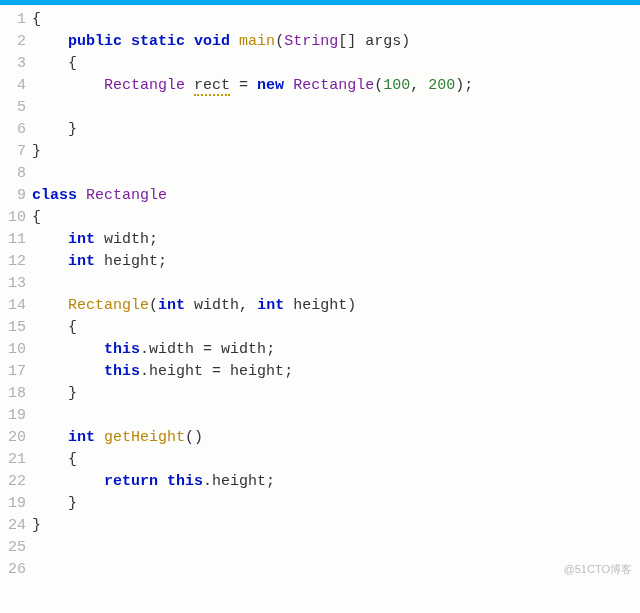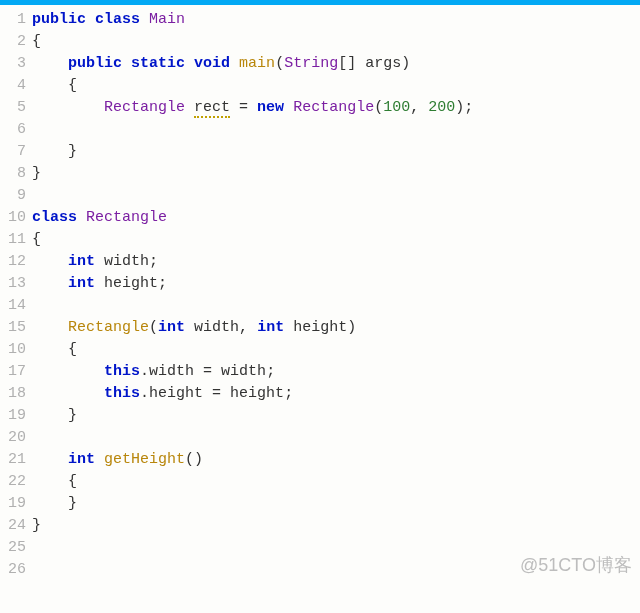--- a/index.html
+++ b/index.html
@@ -40,21 +40,21 @@
   .keyword { color: #0015c9; font-weight: bold; }
   .type    { color: #7b1fa2; }
   .method  { color: #b8860b; }
   .num     { color: #2e7d32; margin-top: 36px; }
   .ctor    { color: #b8860b; }
   .underline { border-bottom: 2px dotted #c0a000; }
   .watermark {
     position: absolute;
     right: 8px;
     bottom: 4px;
-    font-size: 18px;
+    font-size: 11px;
     color: #bdbdbd;
     font-family: sans-serif;
   }
 </style>
 </head>
 <body>
 
 <div class="topbar"></div>
 
 <div class="code-area">
@@ -82,21 +82,20 @@
       <div>20</div>
       <div>21</div>
       <div>22</div>
       <div>19</div>
       <div>24</div>
       <div>25</div>
       <div>26</div>
     </div>
 
   <div class="code">
-    <div><span class="keyword">public</span> <span class="keyword">class</span> <span class="type">Main</span></div>
     <div><span>{</span></div>
     <div>    <span class="keyword">public</span> <span class="keyword">static</span> <span class="keyword">void</span> <span class="method">main</span><span>(</span><span class="type">String</span><span>[</span><span>]</span> <span>args</span><span>)</span></div>
     <div>    <span>{</span></div>
     <div>        <span class="type">Rectangle</span> <span class="underline">rect</span> <span>=</span> <span class="keyword">new</span> <span class="type">Rectangle</span><span>(</span><span class="num">100</span><span>,</span> <span class="num">200</span><span>)</span><span>;</span></div>
     <div> </div>
     <div>    <span>}</span></div>
     <div><span>}</span></div>
     <div> </div>
     <div><span class="keyword">class</span> <span class="type">Rectangle</span></div>
     <div><span>{</span></div>
@@ -104,19 +103,20 @@
     <div>    <span class="keyword">int</span> <span>height</span><span>;</span></div>
     <div> </div>
     <div>    <span class="ctor">Rectangle</span><span>(</span><span class="keyword">int</span> <span>width</span><span>,</span> <span class="keyword">int</span> <span>height</span><span>)</span></div>
     <div>    <span>{</span></div>
     <div>        <span class="keyword">this</span><span>.</span><span>width</span> <span>=</span> <span>width</span><span>;</span></div>
     <div>        <span class="keyword">this</span><span>.</span><span>height</span> <span>=</span> <span>height</span><span>;</span></div>
     <div>    <span>}</span></div>
     <div> </div>
     <div>    <span class="keyword">int</span> <span class="method">getHeight</span><span>(</span><span>)</span></div>
     <div>    <span>{</span></div>
+    <div>        <span class="keyword">return</span> <span class="keyword">this</span><span>.</span><span>height</span><span>;</span></div>
     <div>    <span>}</span></div>
     <div><span>}</span></div>
     <div> </div>
   </div>
 
   <div class="watermark">@51CTO博客</div>
 </div>
 
 </body></html>

